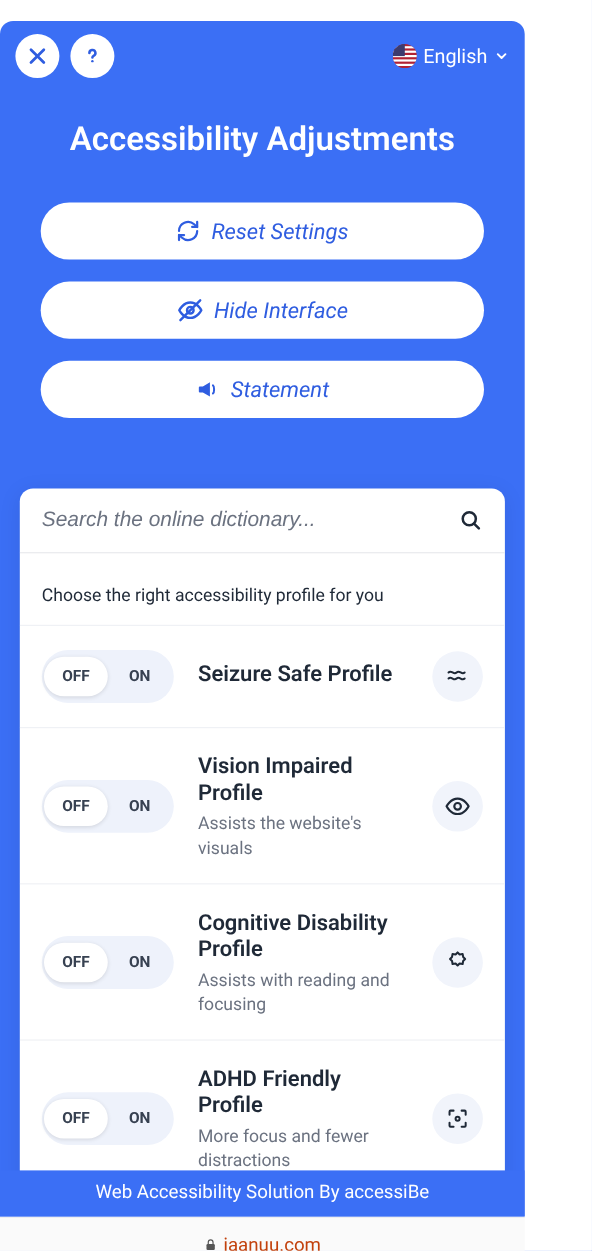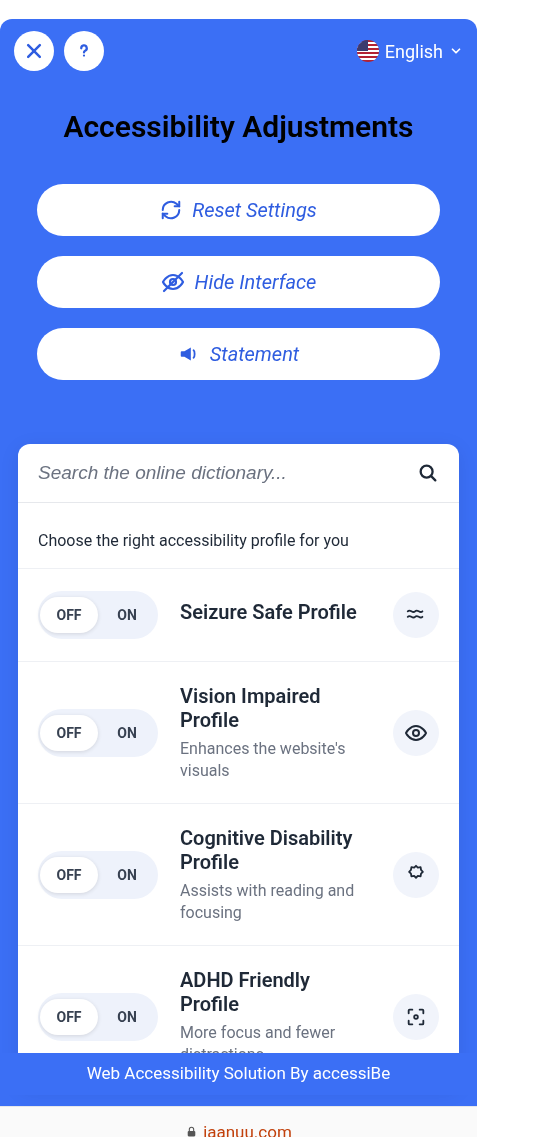--- a/index.html
+++ b/index.html
@@ -8,42 +8,42 @@
   .modal { flex: 1; background: #3b6ff5; border-radius: 12px 12px 0 0; overflow: hidden; display: flex; flex-direction: column; position: relative; }
 
   
   .topbar { display: flex; align-items: center; padding: 12px 14px 8px 14px; }
   .circle-btn { width: 40px; height: 40px; border-radius: 50%; background: #fff; display: flex; align-items: center; justify-content: center; margin-right: 10px; cursor: pointer; }
   .lang { margin-left: auto; display: flex; align-items: center; color: #fff; font-size: 18px; cursor: pointer; gap: 6px; }
   .flag { width: 22px; height: 22px; border-radius: 50%; overflow: hidden; display: inline-block; }
 
   
   .hero { padding: 30px 20px 44px 20px; text-align: center; }
-  .hero h1 { color: #000000; font-size: 30px; font-weight: 600; margin-bottom: 40px; }
+  .hero h1 { color: #ffffff; font-size: 30px; font-weight: 600; margin-bottom: 40px; }
   .pill { width: 410px; max-width: 92%; margin: 0 auto 20px auto; background: #fff; color: #2f5de0; border-radius: 40px; padding: 14px 20px; font-size: 20px; display: flex; align-items: center; justify-content: center; gap: 10px; cursor: pointer; font-style: italic; }
   .pill svg { flex-shrink: 0; }
 
   
   .panel { background: #fff; border-radius: 12px; margin: 0 18px; box-shadow: 0 4px 20px rgba(0,0,0,0.08); overflow: hidden; }
   .search { display: flex; padding: 18px 20px; border-bottom: 1px solid #e6e8ec; }
   .search input { flex: 1; border: none; outline: none; font-size: 19px; color: #4b5563; font-style: italic; }
   .search input::placeholder { color: #6b7280; }
   .panel-heading { padding: 28px 20px 18px 20px; font-size: 16px; color: #1f2937; }
 
   .profile { display: flex; align-items: center; gap: 22px; padding: 22px 20px; border-top: 1px solid #eef0f4; }
   .profile:first-of-type { border-top: none; }
   .toggle { display: flex; background: #eef2fb; border-radius: 30px; padding: 2px; width: 120px; height: 48px; align-items: center; flex-shrink: 0; cursor: pointer; }
   .toggle .off, .toggle .on { flex:1; text-align: center; font-weight: 700; font-size: 14px; color: #374151; border-radius: 26px; padding: 10px 0; }
   .toggle .off { background: #fff; box-shadow: 0 1px 4px rgba(0,0,0,0.12); }
   .profile-text { flex: 1; }
   .profile-text .title { font-size: 20px; font-weight: 600; color: #1f2937; margin-bottom: 6px; }
   .profile-text .desc { font-size: 16px; color: #6b7280; line-height: 1.35; }
   .profile-icon { width: 46px; height: 46px; border-radius: 50%; background: #f1f4fb; display: flex; align-items: center; justify-content: center; flex-shrink: 0; }
 
-  .footer-blue { background: #3b6ff5; color: #fff; text-align: center; padding: 10px 0 12px 0; font-size: 17px; position: absolute; bottom: 11px; left: 0; right: 0; }
+  .footer-blue { background: #3b6ff5; color: #fff; text-align: center; padding: 10px 0 12px 0; font-size: 17px; position: absolute; bottom: 0; left: 0; right: 0; }
   .browser-bar { height: 50px; display: flex; align-items: center; justify-content: center; font-size: 17px; color: #c2410c; gap: 5px; background: #fafafa; border-top: 1px solid #e5e7eb; }
 </style>
 </head>
 <body>
 
 <div class="screen">
   <div class="modal">
 
     <div class="topbar">
       <div class="circle-btn">
@@ -135,21 +135,21 @@
         </div>
       </div>
 
       <div class="profile">
         <div class="toggle">
           <div class="off">OFF</div>
           <div class="on">ON</div>
         </div>
         <div class="profile-text">
           <div class="title">Vision Impaired Profile</div>
-          <div class="desc">Enhances the website's visuals</div>
+          <div class="desc">Assists the website's visuals</div>
         </div>
         <div class="profile-icon">
           <svg width="24" height="24" viewBox="0 0 24 24" fill="none" stroke="#1f2937" stroke-width="2" stroke-linecap="round" stroke-linejoin="round">
               <path d="M2 12s3.5-7 10-7 10 7 10 7-3.5 7-10 7S2 12 2 12z"></path>
               <circle cx="12" cy="12" r="3"></circle>
             </svg>
         </div>
       </div>
 
       <div class="profile">

